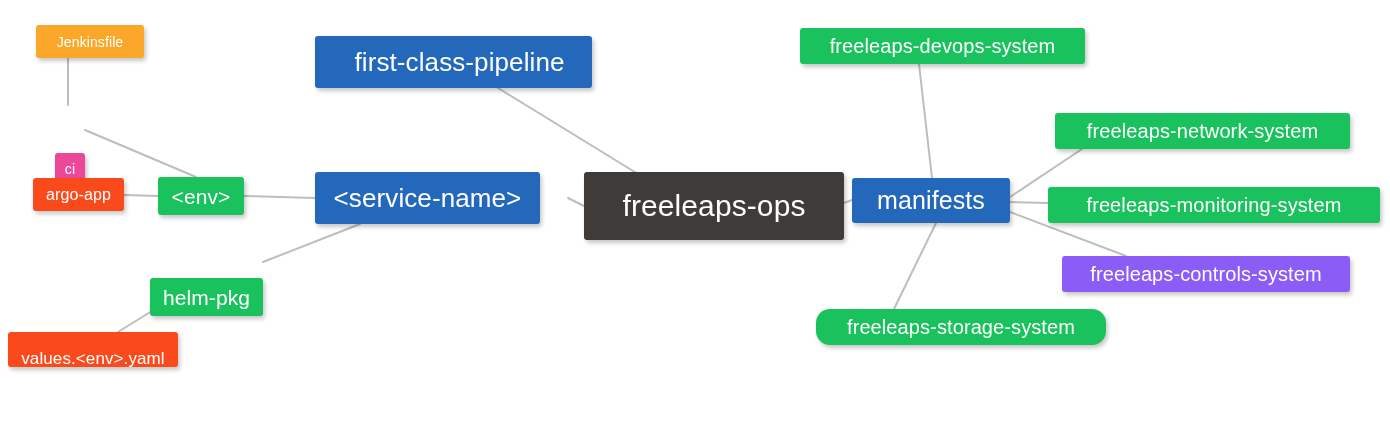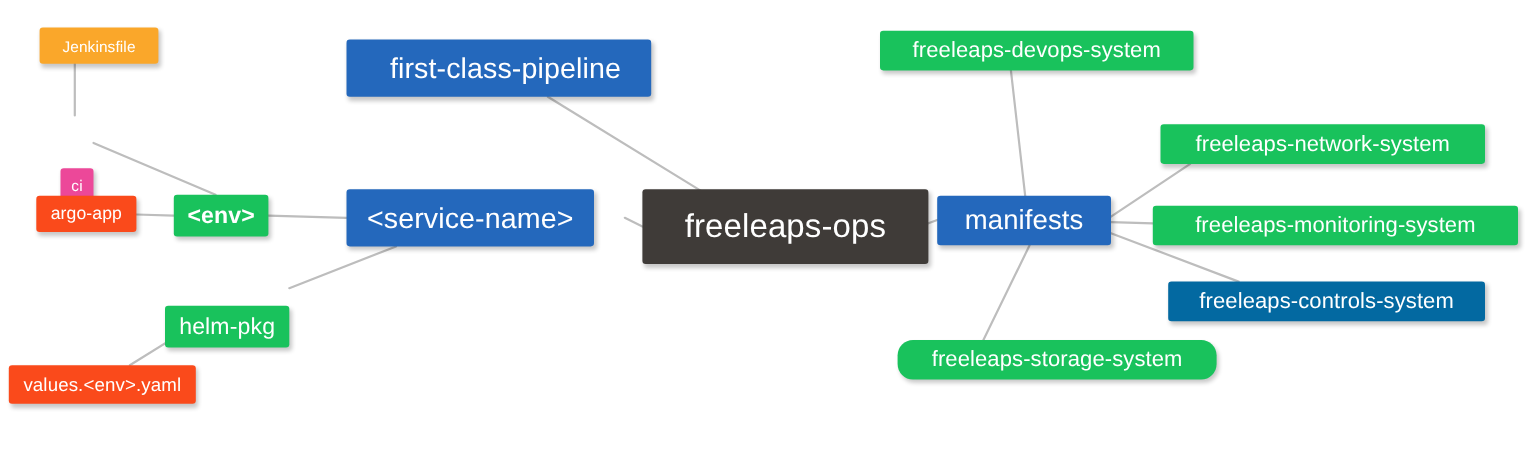--- a/index.html
+++ b/index.html
@@ -70,46 +70,46 @@
     </div>
     <div class="node" style="left: 315px; top: 172px; width: 225px; height: 52px; background: rgb(36, 104, 188); font-size: 26px;">
       <span class="node-label">&lt;service-name&gt;</span>
     </div>
     <div class="node" style="left: 315px; top: 36px; width: 277px; height: 52px; background: rgb(36, 104, 188); font-size: 26px; padding-left: 12px;">
       <span class="node-label">first-class-pipeline</span>
     </div>
     <div class="node" style="left: 852px; top: 178px; width: 158px; height: 45px; background: rgb(36, 104, 188); font-size: 25px; text-align: center;">
       <span class="node-label">manifests</span>
     </div>
-    <div class="node" style="left: 158px; top: 177px; width: 86px; height: 38px; background: rgb(25, 194, 92); font-size: 21px; font-weight: bold;">
+    <div class="node" style="left: 158px; top: 177px; width: 86px; height: 38px; background: rgb(25, 194, 92); font-size: 21px;">
       <span class="node-label">&lt;env&gt;</span>
     </div>
     <div class="node" style="left: 150px; top: 258px; width: 113px; height: 38px; background: rgb(25, 194, 92); font-size: 21px; margin-top: 20px;">
       <span class="node-label">helm-pkg</span>
     </div>
     <div class="node" style="left: 36px; top: 25px; width: 108px; height: 33px; background: rgb(250, 167, 42); font-size: 14px; justify-content: center;">
       <span class="node-label">Jenkinsfile</span>
     </div>
     <div class="node" style="left: 55px; top: 105px; width: 30px; height: 32px; background: #ec4899; font-size: 14px; margin-top: 48px;">
       <span class="node-label">ci</span>
     </div>
     <div class="node" style="left: 33px; top: 178px; width: 91px; height: 33px; background: rgb(250, 74, 27); font-size: 16px;">
       <span class="node-label">argo-app</span>
     </div>
-    <div class="node" style="left: 8px; top: 332px; width: 170px; height: 35px; background: rgb(250, 74, 27); font-size: 17px;">
+    <div class="node" style="left: 8px; top: 332px; width: 170px; height: 35px; background: rgb(250, 74, 27); font-size: 17px; align-items: flex-end;">
       <span class="node-label">values.&lt;env&gt;.yaml</span>
     </div>
     <div class="node" style="left: 1055px; top: 113px; width: 295px; height: 36px; background: rgb(25, 194, 92); font-size: 20px;">
       <span class="node-label">freeleaps-network-system</span>
     </div>
     <div class="node" style="left: 800px; top: 28px; width: 285px; height: 36px; background: rgb(25, 194, 92); font-size: 20px;">
       <span class="node-label">freeleaps-devops-system</span>
     </div>
     <div class="node" style="left: 1048px; top: 187px; width: 332px; height: 36px; background: rgb(25, 194, 92); font-size: 20px; text-align: center;">
       <span class="node-label">freeleaps-monitoring-system</span>
     </div>
-    <div class="node" style="left: 1062px; top: 256px; width: 288px; height: 36px; background: #0369a1; font-size: 20px;">
+    <div class="node" style="left: 1062px; top: 256px; width: 288px; height: 36px; background: #8b5cf6; font-size: 20px;">
       <span class="node-label">freeleaps-controls-system</span>
     </div>
     <div class="node" style="left: 816px; top: 309px; width: 290px; height: 36px; background: rgb(25, 194, 92); font-size: 20px; border-radius: 14px;">
       <span class="node-label">freeleaps-storage-system</span>
     </div>
   </div>
 
 </body></html>

